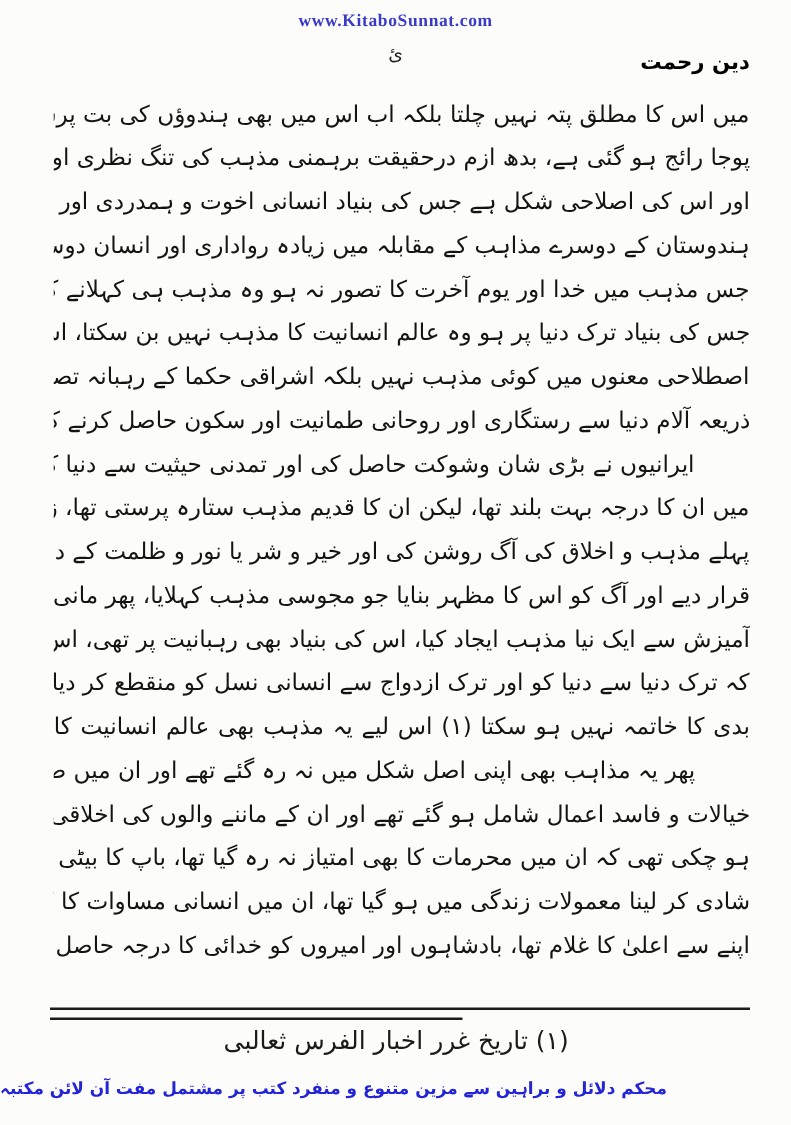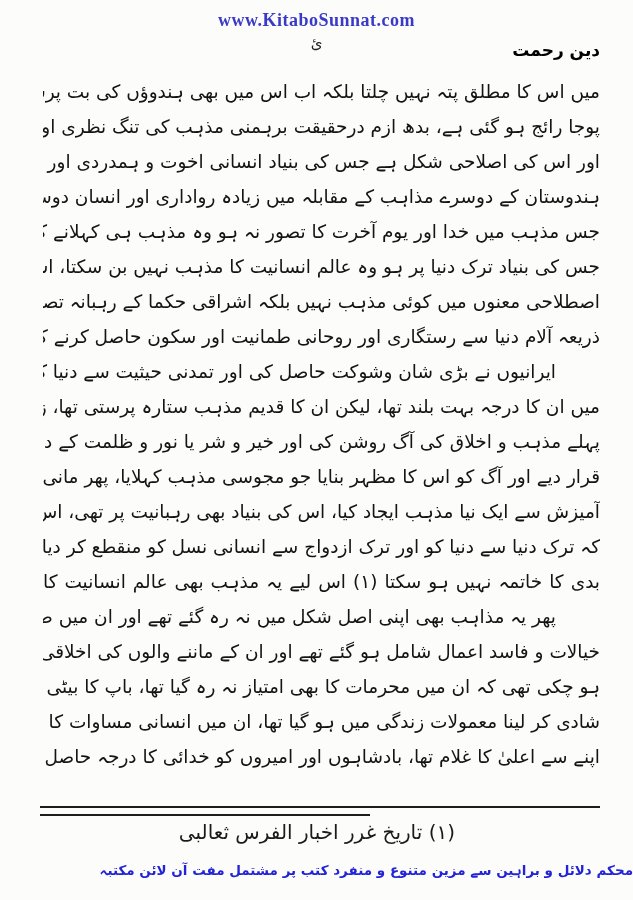--- a/index.html
+++ b/index.html
@@ -9,21 +9,21 @@
     margin: 0 auto;
     background: #fcfcfa;
     overflow: hidden;
     font-family: "DejaVu Sans", sans-serif;
     direction: rtl;
   }
   .watermark {
     position: absolute; top: 10px; left: 0; right: 0;
     text-align: center;
     font-family: "Liberation Serif", "DejaVu Serif", serif;
-    font-weight: bold; font-size: 18px;
+    font-weight: bold; font-size: 14px;
     letter-spacing: 0.5px;
     direction: ltr;
   }
   .header-title {
     position: absolute; top: 40px; right: 33px;
     font-size: 17px; font-weight: bold; color: #000000;
   }
   .page-mark {
     position: absolute; top: 34px; left: 0; right: 0;
     text-align: center; font-size: 15px; color: #222;
@@ -49,21 +49,21 @@
   .fn-rule-2 {
     position: absolute; top: 814px; left: 40px; width: 330px;
     height: 2px; background: #1c1c1c;
   }
   .footnote {
     position: absolute; top: 820px; right: 178px;
     font-size: 20px; color: #1a1a1a;
   }
   .footer-tagline {
     position: absolute; top: 862px; left: 0; right: 0;
-    text-align: right;
+    text-align: left;
     font-size: 13.5px; font-weight: bold;
   }
 </style>
 </head>
 <body>
 
 <div class="page">
 
   <div class="watermark" style="color: rgb(58, 58, 200);">www.KitaboSunnat.com</div>
 

